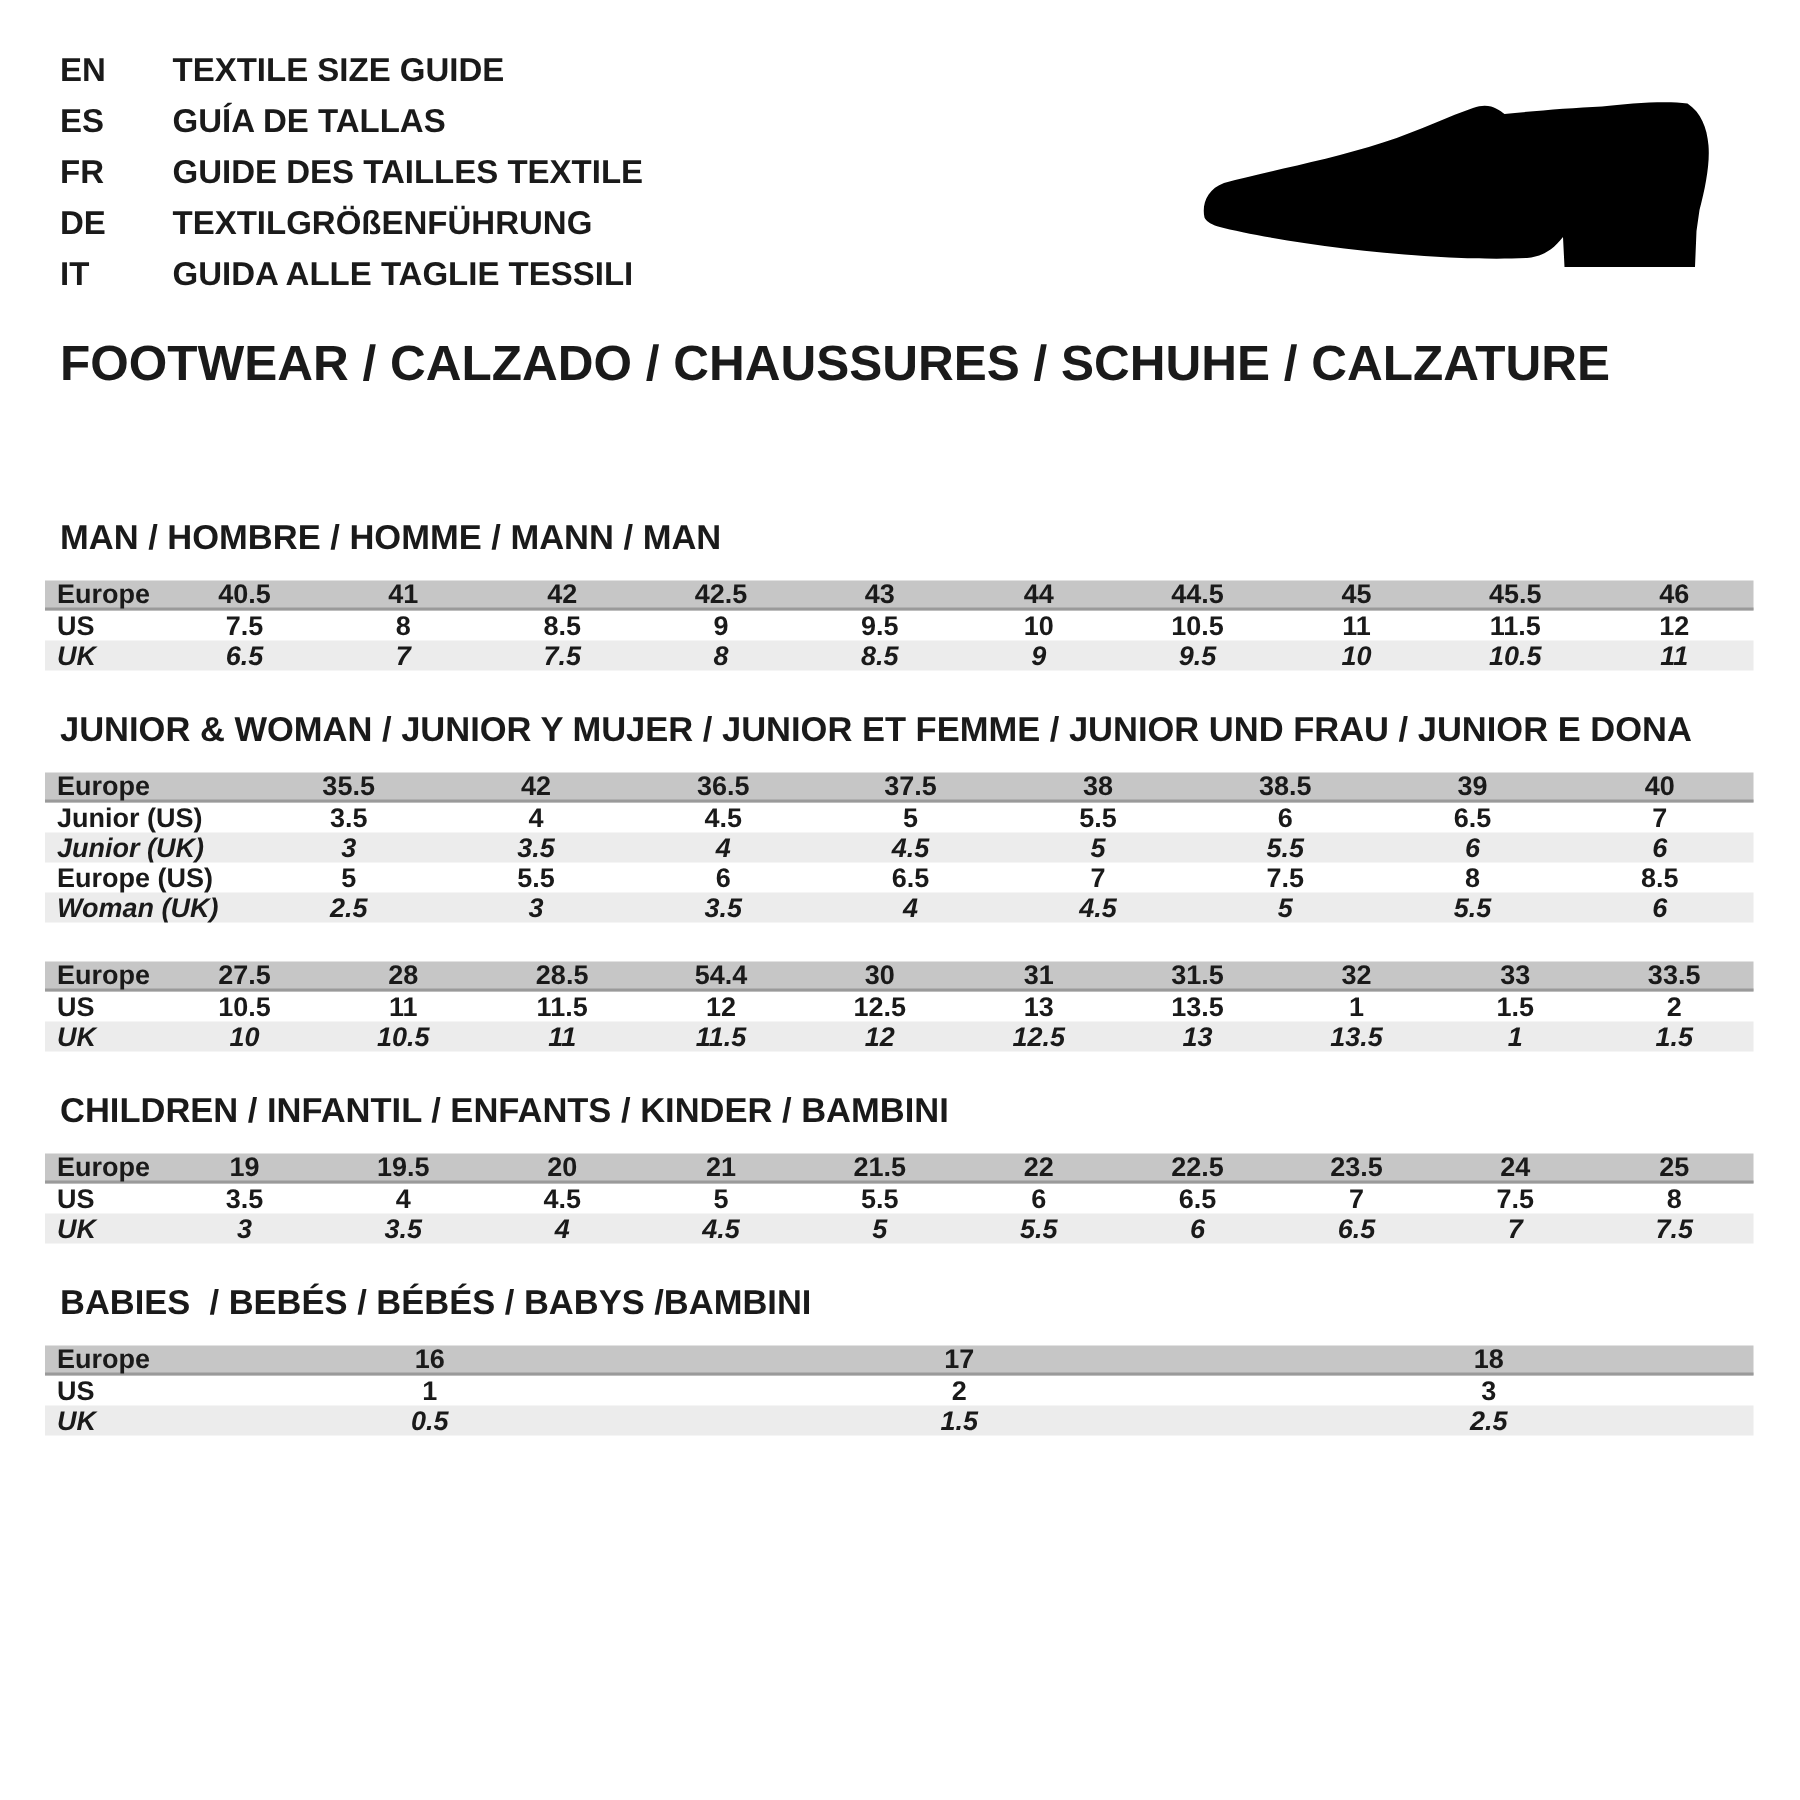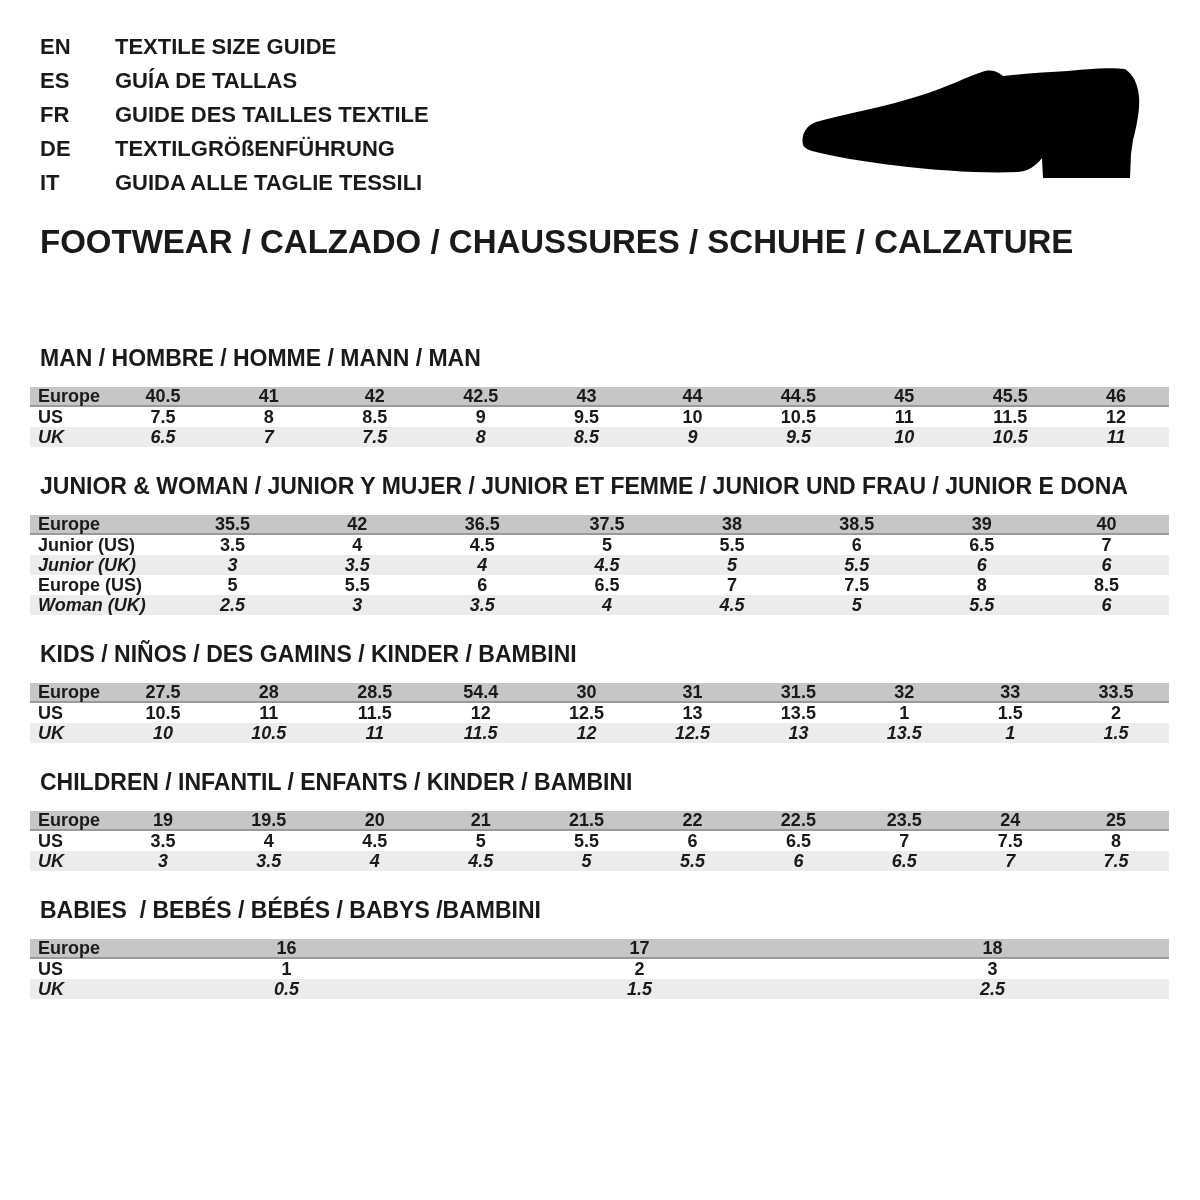--- a/index.html
+++ b/index.html
@@ -180,21 +180,20 @@
             <span class="tcell">3.5</span>
             <span class="tcell">4</span>
             <span class="tcell">4.5</span>
             <span class="tcell">5</span>
             <span class="tcell">5.5</span>
             <span class="tcell">6</span>
           </div>
         </div>
       </div>
       <div class="section t-kids">
-        <div class="section-title">KIDS / NIÑOS / DES GAMINS / KINDER / BAMBINI</div>
         <div class="table">
           <div class="trow header">
             <span class="tlabel">Europe</span>
             <span class="tcell">27.5</span>
             <span class="tcell">28</span>
             <span class="tcell">28.5</span>
             <span class="tcell">54.4</span>
             <span class="tcell">30</span>
             <span class="tcell">31</span>
             <span class="tcell">31.5</span>

